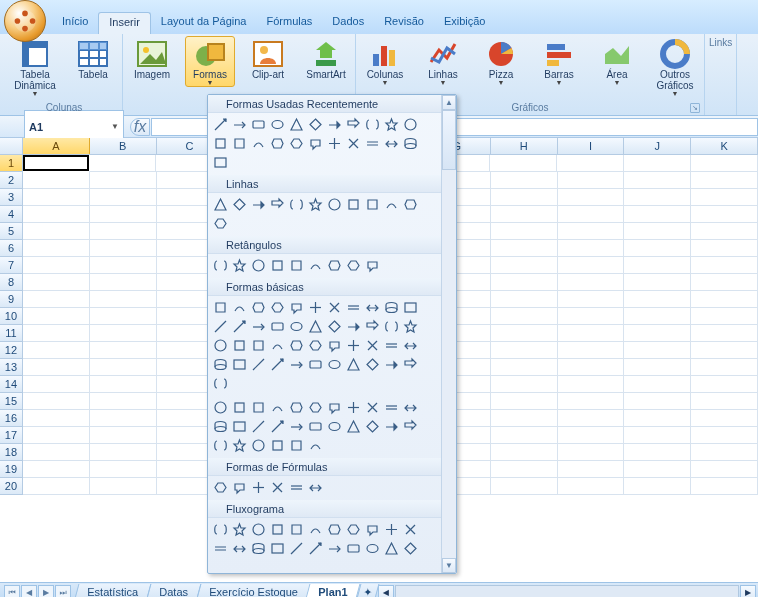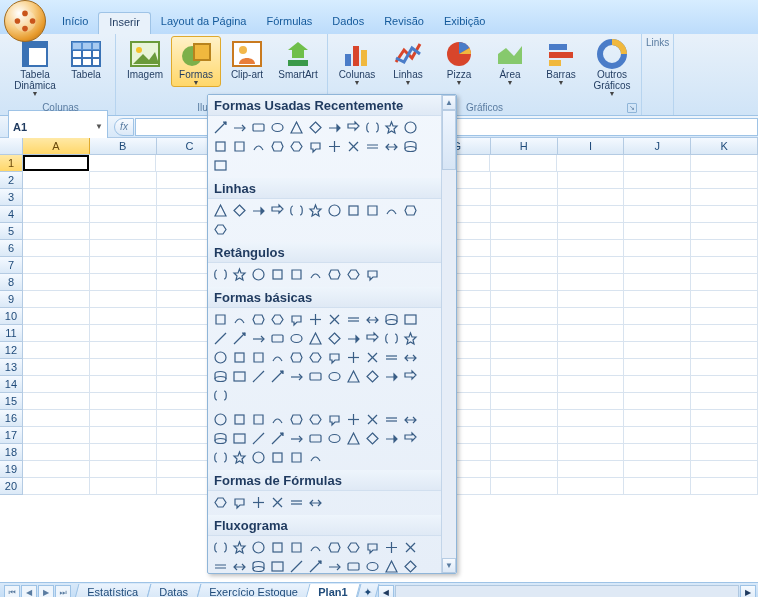--- a/index.html
+++ b/index.html
@@ -9,35 +9,35 @@
 .title-row { height: 34px; display: flex; align-items: flex-end; background: linear-gradient(#d7edff,#bcdcfb); position: relative; }
 .office-btn { position: absolute; left: 4px; top: 0; width: 42px; height: 42px; border-radius: 50%; background: radial-gradient(circle at 35% 30%, #fff, #f8cf87 40%, #e79a2b 70%, #9b5b12); border: 1px solid #a06a1f; z-index: 5; display:flex; align-items:center; justify-content:center; }
 .office-btn svg { width:26px; height:26px; }
 .tabs { display: flex; margin-left: 52px; gap: 0; height: 22px; }
 .tab { padding: 3px 10px 0; color: #155a9b; cursor: default; }
 .tab.active { background: #e8f1fa; border: 1px solid #9ec3e6; border-bottom: none; border-radius: 3px 3px 0 0; color: #1f3a5f; }
 
 
 .ribbon { height: 82px; background: linear-gradient(#e8f1fa,#d0e4f7); border-bottom: 1px solid #9ec3e6; display: flex; padding-left: 6px; }
 .group { display: flex; flex-direction: column; justify-content: space-between; border-right: 1px solid #b7d4ef; padding: 2px 4px 0; }
-.group-items { display: flex; gap: 1px; }
+.group-items { display: flex; gap: 8px; }
 .group-label { text-align: center; font-size: 10px; color: #5a7ca1; padding: 1px 0 2px; position: relative; }
 .group-label .dlauncher { position:absolute; right:0; bottom:2px; width:10px; height:10px; border:1px solid #8fb5d8; border-radius:1px; font-size:7px; line-height:8px; color:#5a7ca1; }
 .big-btn { display: flex; flex-direction: column; align-items: center; justify-content: flex-start; width: 50px; padding: 2px 1px 0; border: 1px solid transparent; border-radius: 3px; text-align: center; }
 .big-btn.active { background: linear-gradient(#fff1c7,#ffd76a); border-color: #e0aa2d; }
 .big-btn .ico { width: 32px; height: 30px; display: flex; align-items: center; justify-content: center; }
 .big-btn .lbl { font-size: 10px; line-height: 11px; color: #1f3a5f; }
 .big-btn .drop { font-size: 7px; color: #444; margin-top: -1px; }
 
 
 .fbar { height: 22px; background: linear-gradient(#eef5fc,#d7e8f9); border-bottom: 1px solid #adc9e6; display: flex; align-items: center; }
-.namebox { width: 100px; height: 18px; margin-left: 8px; background: #fff; border: 1px solid #9ec3e6; display: flex; align-items: center; padding: 16px 4px; font-weight: bold; font-size: 11px; justify-content: space-between; }
+.namebox { width: 100px; height: 18px; margin-left: 24px; background: #fff; border: 1px solid #9ec3e6; display: flex; align-items: center; padding: 16px 4px; font-weight: bold; font-size: 11px; justify-content: space-between; }
 .namebox .dd { font-size: 8px; color: #555; }
 .fxarea { margin-left: 6px; display:flex; align-items:center; }
-.fxbtn { width: 20px; height: 18px; border: 1px solid #9ec3e6; background: linear-gradient(#f8fbff,#dce9f7); margin-right: 1px; display:flex; align-items:center; justify-content:center; font-style: italic; font-size: 10px; color:#5a7ca1; border-radius: 10px 0 0 10px; }
+.fxbtn { width: 20px; height: 18px; border: 1px solid #9ec3e6; background: linear-gradient(#f8fbff,#dce9f7); margin-right: 1px; display:flex; align-items:center; justify-content:center; font-style: italic; font-size: 16px; color:#5a7ca1; border-radius: 10px 0 0 10px; }
 .fx-input { flex:1; height:18px; border:1px solid #9ec3e6; background:#fff; }
 
 
 .sheet-area { position: relative; height: 444px; background: #fff; }
 .col-headers { display: flex; height: 17px; background: linear-gradient(#f4f9ff,#dbe9f7); border-bottom: 1px solid #b4cbe3; }
 .corner { width: 23px; border-right: 1px solid #b4cbe3; background: linear-gradient(#f4f9ff,#dbe9f7); }
 .ch { width: 67px; text-align: center; font-size: 11px; color: #1f4b7a; border-right: 1px solid #b4cbe3; line-height: 17px; }
 .ch.sel { background: linear-gradient(#ffe9a6,#ffd76a); color:#6a4a0c; border-right-color:#e0aa2d; }
 .rows { overflow: hidden; height: 407px; }
 .row { display: flex; height: 17px; }
@@ -60,21 +60,21 @@
 
 
 .status { height: 19px; background: linear-gradient(#d9e9f9,#bedaf5); border-top:1px solid #9ec3e6; padding:2px 6px; font-size:11px; color:#1f4b7a; }
 
 
 .shapes-panel { position: absolute; left: 207px; top: 94px; width: 250px; height: 480px; background: linear-gradient(#f2f7fd,#e6eef8); border: 1px solid #8fb5d8; border-radius: 2px; box-shadow: 2px 2px 4px rgba(0,0,0,.25); z-index: 20; overflow:hidden; }
 .shapes-scroll { position:absolute; right:0; top:0; bottom:0; width:15px; background:#e6edf7; border-left:1px solid #c3d5e9; }
 .shapes-scroll .sbtn { height:15px; background:linear-gradient(#f6faff,#dde9f7); border:1px solid #b7cce3; font-size:8px; text-align:center; line-height:13px; color:#5a7ca1; }
 .shapes-scroll .thumb { margin-top:0; height:60px; background:linear-gradient(#eef5fe,#d7e5f5); border:1px solid #b7cce3; }
 .shapes-inner { padding: 0; margin-right:15px; }
-.cat-title { font-weight: bold; font-size: 13px; color: #1f3a5f; padding: 3px 6px 2px; background: linear-gradient(#eef5fc,#dfe9f5); border-bottom:1px solid #d1dfef; }
+.cat-title { font-weight: normal; font-size: 11px; color: #1f3a5f; padding: 3px 18px 2px; background: linear-gradient(#eef5fc,#dfe9f5); border-bottom:1px solid #d1dfef; }
 .shape-grid { display: flex; flex-wrap: wrap; padding: 2px 3px 3px; gap: 0; }
 .shape { width: 19px; height: 19px; display: flex; align-items: center; justify-content: center; border:1px solid transparent; }
 .shape svg { width: 15px; height: 15px; stroke: #3a5e86; stroke-width: 1.2; fill: none; }
 .shape .f { fill:#3a5e86; }
 </style>
 </head>
 <body>
 
 <div class="title-row">
   <div class="office-btn">
@@ -204,35 +204,35 @@
               <path d="M8 8 L8 2 A6 6 0 0 1 13.2 5 Z" fill="#4a7cc8"></path>
               <path d="M8 8 L13.2 5 A6 6 0 0 1 14 8 Z" fill="#f0b83e"></path>
             </svg>
           </div>
           <div class="lbl">Pizza</div>
           <div class="drop">▼</div>
         </div>
         <div class="big-btn">
           <div class="ico">
             <svg viewBox="0 0 16 16">
-              <path d="M2 13 L2 8 L6 5 L10 9 L14 4 L14 13 Z" fill="#6fbf4a" opacity=".8"></path>
-            </svg>
-          </div>
-          <div class="lbl">Área</div>
-          <div class="drop">▼</div>
-        </div>
-        <div class="big-btn">
-          <div class="ico">
-            <svg viewBox="0 0 16 16">
               <rect x="2" y="3" width="9" height="3" fill="#4a7cc8"></rect>
               <rect x="2" y="7" width="12" height="3" fill="#d8452b"></rect>
               <rect x="2" y="11" width="6" height="3" fill="#f0b83e"></rect>
             </svg>
           </div>
           <div class="lbl">Barras</div>
+          <div class="drop">▼</div>
+        </div>
+        <div class="big-btn">
+          <div class="ico">
+            <svg viewBox="0 0 16 16">
+              <path d="M2 13 L2 8 L6 5 L10 9 L14 4 L14 13 Z" fill="#6fbf4a" opacity=".8"></path>
+            </svg>
+          </div>
+          <div class="lbl">Área</div>
           <div class="drop">▼</div>
         </div>
         <div class="big-btn">
           <div class="ico">
             <svg viewBox="0 0 16 16">
               <circle cx="8" cy="8" r="6" fill="none" stroke="#4a7cc8" stroke-width="3"></circle>
               <path d="M8 2 A6 6 0 0 1 14 8" fill="none" stroke="#f0b83e" stroke-width="3"></path>
             </svg>
           </div>
           <div class="lbl">Outros<br>Gráficos</div>

